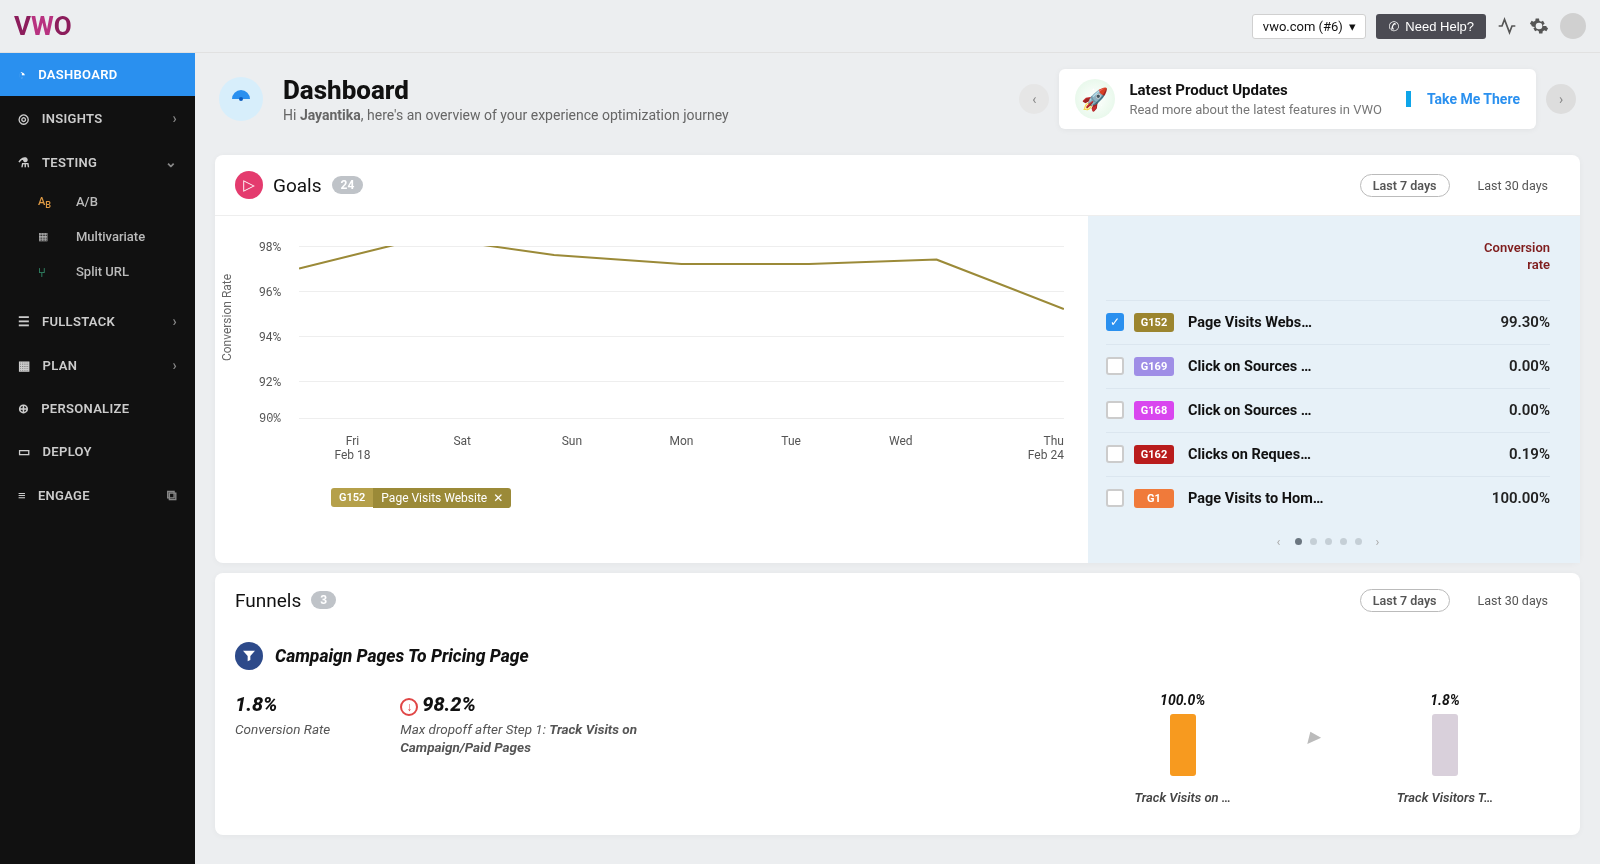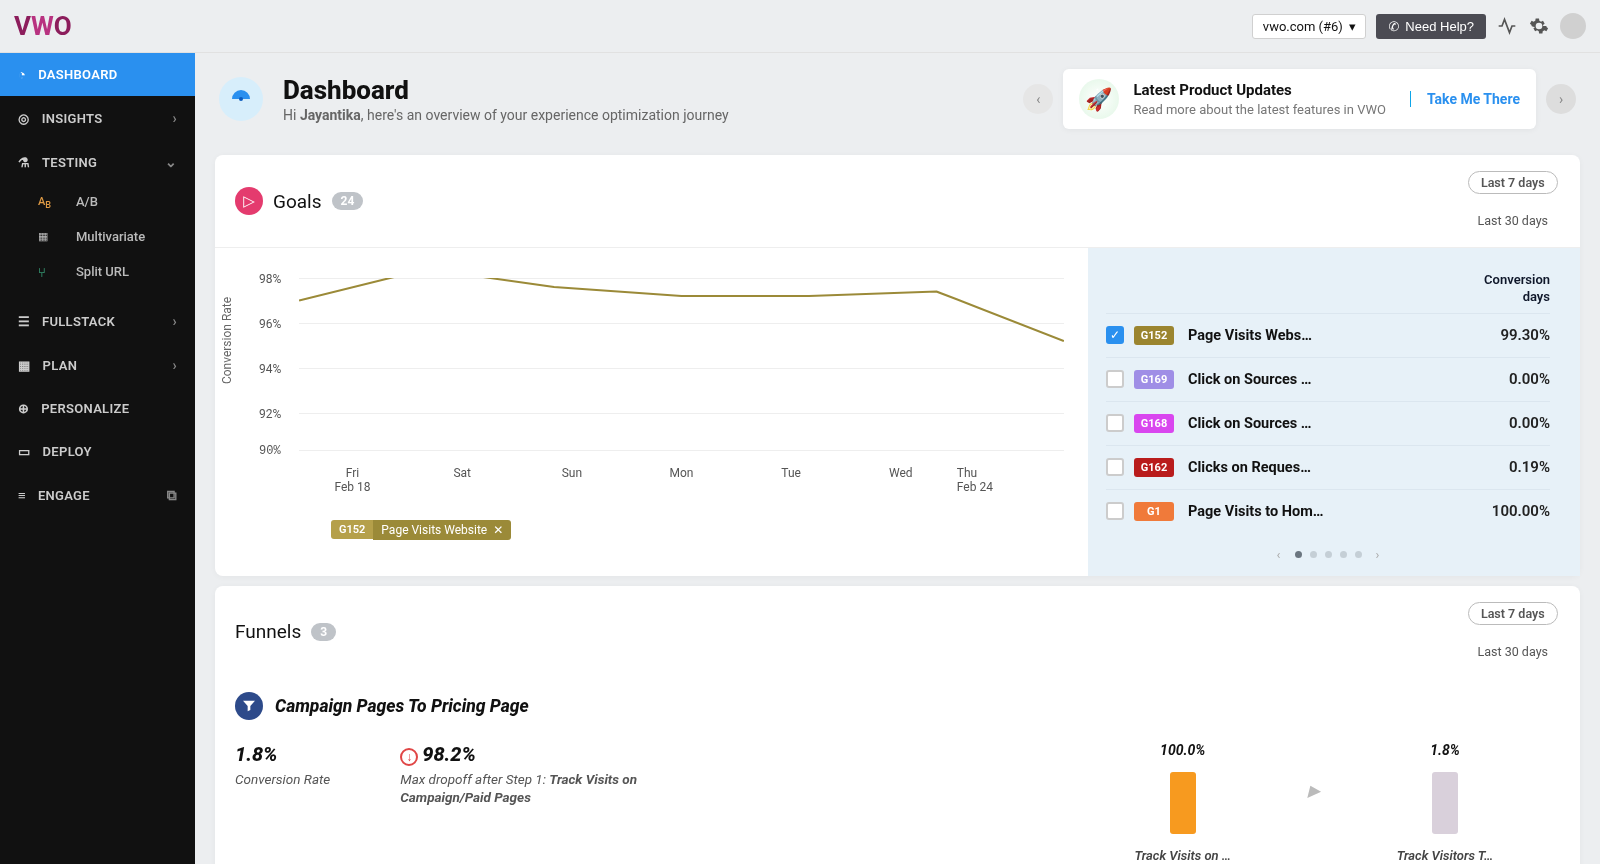--- a/index.html
+++ b/index.html
@@ -24,46 +24,46 @@
 .hdr-left { display: flex; align-items: center; gap: 20px; }
 .hdr-icon { width: 44px; height: 44px; border-radius: 50%; background: #d7eefb; display: flex; align-items: center; justify-content: center; }
 .hdr-title h1 { font-size: 26px; font-weight: 800; color: #111; }
 .hdr-title p { font-size: 14px; color: #666; margin-top: 2px; }
 .hdr-right { display: flex; align-items: center; gap: 10px; }
 .nav-circle { width: 30px; height: 30px; border-radius: 50%; background: #e6e6e6; display: flex; align-items: center; justify-content: center; cursor: pointer; color: #888; font-size: 14px; }
 .update-card { background: #fff; border-radius: 6px; padding: 10px 16px; display: flex; align-items: center; gap: 14px; box-shadow: 0 1px 6px rgba(0,0,0,.05); }
 .rocket { width: 40px; height: 40px; background: radial-gradient(circle,#fff,#e0f6e4); border-radius: 50%; display:flex;align-items:center;justify-content:center;font-size:22px;}
 .update-text strong { font-size: 15px; font-weight: 700; color: #111; display:block; }
 .update-text span { font-size: 13px; color: #777; }
-.takeme { color: #2a90ef; font-weight: 700; font-size: 14px; border-left: 1px solid #0ea5e9; padding-left: 16px; margin-left: 10px; cursor: pointer; }
+.takeme { color: #2a90ef; font-weight: 700; font-size: 14px; border-left: 5px solid #0ea5e9; padding-left: 16px; margin-left: 10px; cursor: pointer; }
 .card { background: #fff; border-radius: 8px; margin: 10px 20px; box-shadow: 0 1px 6px rgba(0,0,0,.04); }
 .card-hdr { display: flex; align-items: center; justify-content: space-between; padding: 16px 20px; }
 .card-hdr-left { display: flex; align-items: center; gap: 10px; }
 .sect-icon { width: 28px; height: 28px; border-radius: 50%; display:flex;align-items:center;justify-content:center;font-size:15px;color:#fff;}
 .sect-title { font-size: 19px; font-weight: 400; }
 .count-pill { background: #bfc3c8; color: #fff; font-size: 12px; font-weight: 700; padding: 2px 9px; border-radius: 11px; }
-.range-tabs { display: flex; gap: 16px; align-items: center; font-size: 12.5px; color: #555; flex-direction: column; }
+.range-tabs { display: flex; gap: 16px; align-items: center; font-size: 12.5px; color: #555; }
 .range-tab { cursor: pointer; padding: 3px 12px; border-radius: 12px; }
 .range-tab.active { border: 1px solid #bbb; font-weight: 600; }
 .goals-body { display: flex; border-top: 1px solid #eee; }
 .chart-zone { flex: 1; padding: 30px 24px 20px 24px; position: relative; }
 .ylabel { position: absolute; left: 12px; top: 50%; transform: rotate(-90deg) translateX(40%); transform-origin: left center; font-size: 12px; color: #666; }
 .chart-grid { position: relative; margin-left: 60px; height: 180px; }
 .gridline { position: absolute; left: 0; right: 0; border-top: 1px solid #eee; font-size: 12px; color: #555; }
 .gridline span { position: absolute; left: -40px; top: -7px; }
 svg.line { position: absolute; left: 0; top: 0; width: 100%; height: 100%; }
 .xaxis { display: flex; justify-content: space-between; margin-left: 60px; margin-top: 8px; font-size: 12px; color: #555; }
 .xaxis div { text-align: center; width: 14%; }
 .chip-row { margin: 24px 0 0 92px; }
 .chip { display: inline-flex; align-items: center; font-size: 12px; }
 .chip-id { background: #b5a04a; color: #fff; padding: 3px 8px; border-radius: 3px 0 0 3px; font-weight: 600; font-size:11px;}
 .chip-lbl { background: #9b8a38; color: #fff; padding: 3px 8px; border-radius: 0 3px 3px 0; display:flex; align-items:center; gap:6px;}
 .chip-x { cursor: pointer; }
 .goals-list { width: 492px; background: #e7f1f8; padding: 24px 30px 14px 18px; }
-.cr-hdr { text-align: right; font-size: 13px; color: #0f172a; font-weight: 600; margin-bottom: 7px; line-height: 1.3; }
+.cr-hdr { text-align: right; font-size: 13px; color: #7f1d1d; font-weight: 600; margin-bottom: 26px; line-height: 1.3; }
 .goal-row { display: flex; align-items: center; padding: 12px 0; border-top: 1px solid #dbe6ef; gap: 10px; }
 .checkbox { width: 18px; height: 18px; border: 2px solid #ccc; border-radius: 3px; background:#fff; cursor:pointer; display:flex;align-items:center;justify-content:center;}
 .checkbox.checked { background: #2a90ef; border-color:#2a90ef; color:#fff; font-size:12px;}
 .goal-id { font-size: 11px; font-weight: 700; color: #fff; padding: 3px 6px; border-radius: 3px; min-width:40px; text-align:center;}
 .goal-name { flex: 1; font-size: 14.5px; font-weight: 700; color: #111; white-space: nowrap; overflow: hidden; text-overflow: ellipsis; margin-left: 4px;}
 .goal-rate { font-size: 15px; font-weight: 600; color: #222; }
 .pager { display: flex; align-items: center; justify-content: center; gap: 8px; margin-top: 14px; color:#aaa; font-size:13px;}
 .pager .dot { width: 7px; height: 7px; border-radius: 50%; background: #c5cfd6; }
 .pager .dot.active { background: #6b7680; }
 .pager .arr { cursor: pointer; padding: 0 6px; }
@@ -71,21 +71,21 @@
 .funnel-top { display:flex; align-items:center; gap:12px; margin: 10px 0 22px 0;}
 .funnel-sect-icon {width:28px;height:28px;border-radius:50%;background:#2d4a8a;display:flex;align-items:center;justify-content:center;color:#fff;}
 .funnel-title { font-size: 17.5px; font-weight: 800; }
 .funnel-stats { display: flex; align-items: flex-start; gap: 70px; }
 .stat-block { max-width: 260px; }
 .stat-val { font-size: 20px; font-weight: 800; }
 .stat-sub { font-size: 13.5px; color: #555; margin-top: 4px; line-height: 1.35; }
 .dropoff-icon { color: #e04646; font-weight:700; margin-right:4px; display:inline-block; border:2px solid #e04646; border-radius:50%; width:18px;height:18px; line-height:15px; text-align:center; font-size:12px;}
 .funnel-bars { display: flex; align-items: center; gap: 60px; margin-left: auto; margin-right: 50px; }
 .fbar { display: flex; flex-direction: column; align-items: center; width: 130px; }
-.fbar-top { font-size: 14px; font-weight: 700; margin-bottom: 14px; }
+.fbar-top { font-size: 14px; font-weight: 700; margin-bottom: 6px; }
 .fbar-rect { width: 26px; height: 62px; border-radius: 3px; }
 .fbar-lbl { font-size: 13px; color: #444; margin-top: 14px; font-weight: 600; white-space:nowrap; overflow:hidden; text-overflow:ellipsis; max-width:130px;}
 .farrow { color:#bbb; font-size:16px; align-self:center; margin-top:-24px;}
 .chev { font-size: 14px; color: #888; cursor:pointer;}
 </style>
 </head>
 <body>
 
 <div class="topbar">
   <div class="logo"><span class="v">V</span><span class="w">W</span><span class="o">O</span></div>
@@ -245,34 +245,34 @@
                 <path d="M0,22.5 L100,-9.000000000000128 L200,9.000000000000128 L300,17.999999999999936 L400,17.999999999999936 L500,13.499999999999872 L600,62.999999999999936 " fill="none" stroke="#9b8a38" stroke-width="2"></path>
               </svg>
             </div>
           <div class="xaxis">
             <div><span>Fri</span><br><span>Feb 18</span></div>
             <div>Sat</div>
             <div>Sun</div>
             <div>Mon</div>
             <div>Tue</div>
             <div>Wed</div>
-            <div style="text-align:left"><span>Thu</span><br><span>Feb 24</span></div>
+            <div style="text-align:right"><span>Thu</span><br><span>Feb 24</span></div>
           </div>
           <div class="chip-row">
             <span class="chip">
               <span class="chip-id">G152</span>
               <span class="chip-lbl">
                   <span>Page Visits Website</span>
                   <span class="chip-x">✕</span>
                 </span>
             </span>
           </div>
         </div>
         <div class="goals-list">
-          <div class="cr-hdr"><span>Conversion</span><br><span>days</span></div>
+          <div class="cr-hdr"><span>Conversion</span><br><span>rate</span></div>
           <div id="goal-rows">
               <div class="goal-row">
                 <span class="checkbox checked">✓</span>
                 <span class="goal-id" style="background:#9b852f">G152</span>
                 <span class="goal-name">Page Visits Webs…</span>
                 <span class="goal-rate">99.30%</span>
               </div>
               <div class="goal-row">
                 <span class="checkbox "></span>
                 <span class="goal-id" style="background:#9f8ee6">G169</span>

